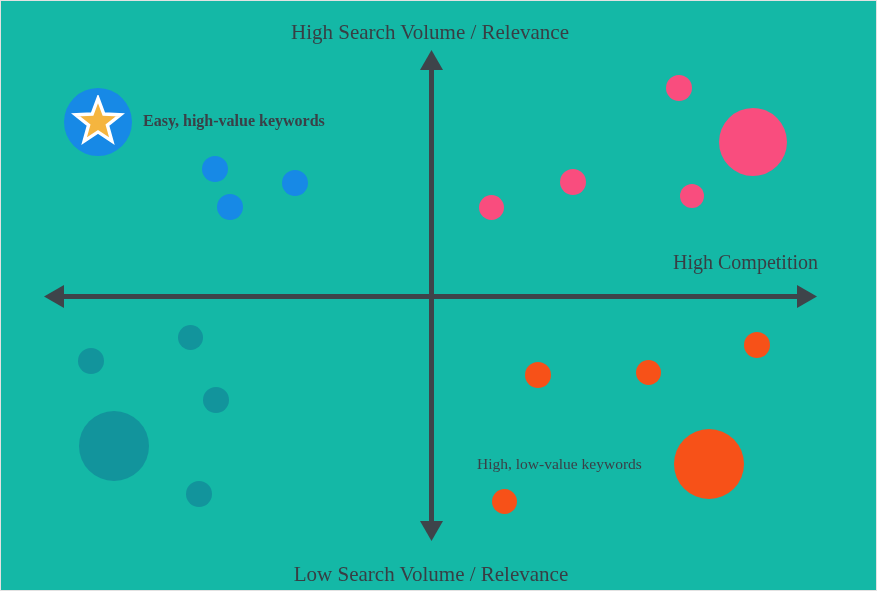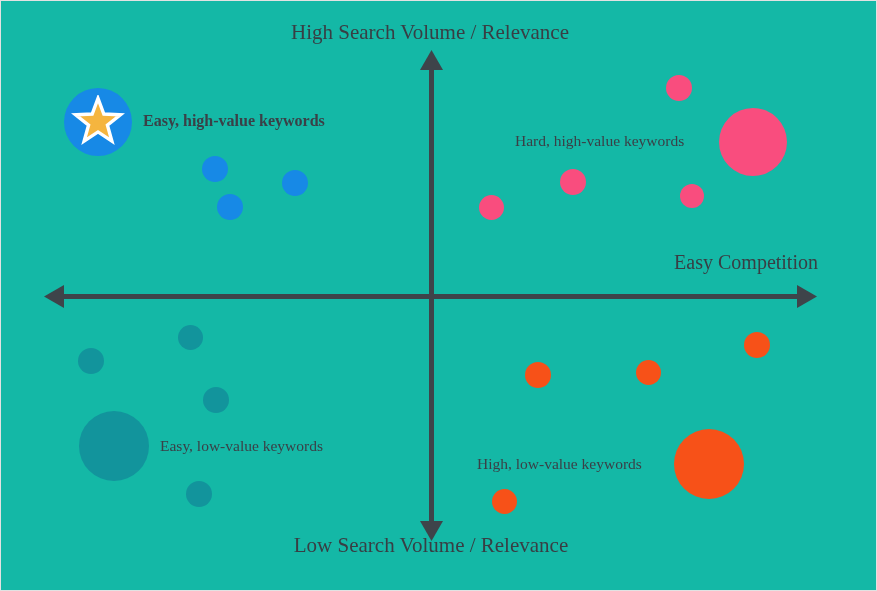--- a/index.html
+++ b/index.html
@@ -12,21 +12,21 @@
     overflow:hidden;
   }
   .axes{position:absolute;left:0;top:0;width:877px;height:591px;}
   .axis-label{
     position:absolute;
     color:#383e44;
     font-size:21px;
     white-space:nowrap;
   }
   .axis-label.top{left:430px;top:20px;transform:translateX(-50%);}
-  .axis-label.bottom{left:431px;top:533px;transform:translateX(-50%);}
+  .axis-label.bottom{left:431px;top:562px;transform:translateX(-50%);}
   .axis-label.left{left:43px;top:251px;font-size:20px;}
   .axis-label.right{right:59px;top:251px;font-size:20px;}
   .q-label{
     position:absolute;
     color:#3a4047;
     font-size:15.5px;
     white-space:nowrap;
   }
   .q-label.ql-1{left:143px;top:112px;font-weight:bold;font-size:16px;}
   .q-label.ql-2{left:515px;top:132px;}
@@ -47,25 +47,23 @@
     <line x1="431.5" y1="64" x2="431.5" y2="527" stroke-width="5" stroke="#3e444a"></line>
     <polygon points="431.5,50 420,70 443,70" fill="#3e444a"></polygon>
     <polygon points="431.5,541 420,521 443,521" fill="#3e444a"></polygon>
     <line x1="58" y1="296.5" x2="803" y2="296.5" stroke-width="5" stroke="#3e444a"></line>
     <polygon points="44,296.5 64,285 64,308" fill="#3e444a"></polygon>
     <polygon points="817,296.5 797,285 797,308" fill="#3e444a"></polygon>
   </svg>
 
   <div class="axis-label top">High Search Volume / Relevance</div>
   <div class="axis-label bottom">Low Search Volume / Relevance</div>
-  <div class="axis-label right">Easy Competition</div>
+  <div class="axis-label right">High Competition</div>
 
   <div class="q-label ql-1">Easy, high-value keywords</div>
-  <div class="q-label ql-2">Hard, high-value keywords</div>
-  <div class="q-label ql-3">Easy, low-value keywords</div>
   <div class="q-label ql-4">High, low-value keywords</div>
 
   <div id="bubble-layer">
       <div class="bubble" style="left: 64px; top: 88px; width: 68px; height: 68px; background: rgb(23, 137, 230);">
     <svg width="54" height="54" viewBox="0 0 24 24">
       <polygon points="12,1.5 14.59,8.44 21.99,8.76 16.18,13.36 18.17,20.49 12,16.4 5.83,20.49 7.82,13.36 2.01,8.76 9.41,8.44" stroke="#ffffff" stroke-width="1.5" stroke-linejoin="miter" fill="#f5b53f"></polygon>
     </svg>
   </div>
       <div class="bubble" style="left: 202px; top: 156px; width: 26px; height: 26px; background: rgb(23, 137, 230);"></div>
       <div class="bubble" style="left: 282px; top: 170px; width: 26px; height: 26px; background: rgb(23, 137, 230);"></div>

